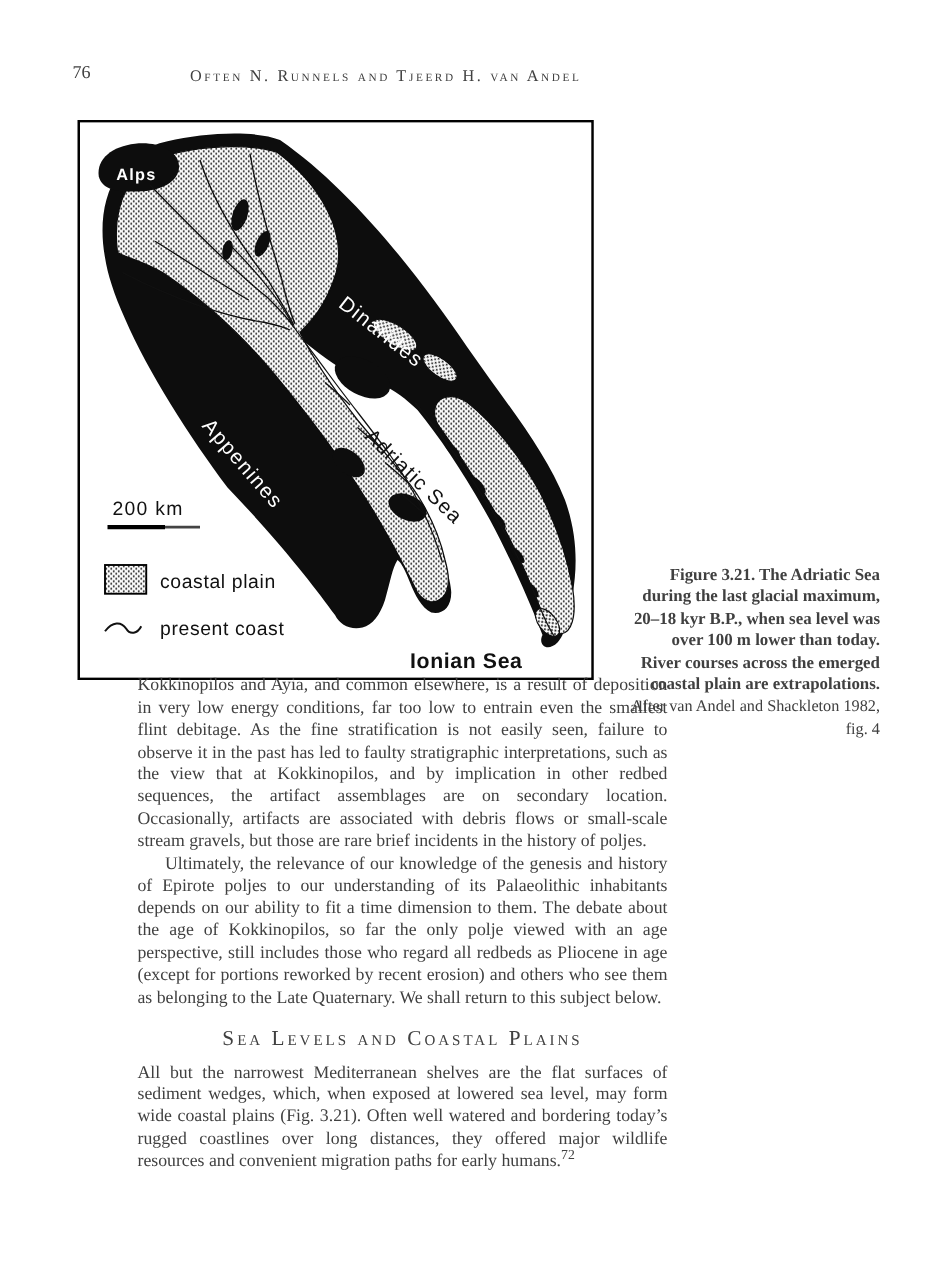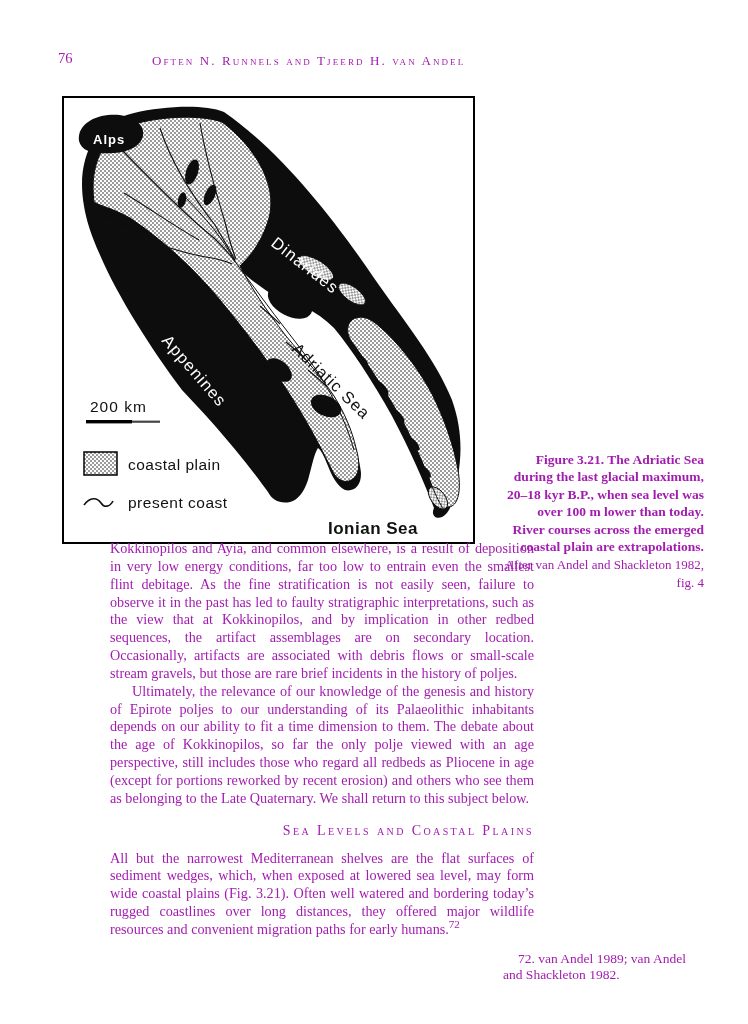--- a/index.html
+++ b/index.html
@@ -1,18 +1,18 @@
 <!DOCTYPE html>
 <html><head>
 <meta charset="utf-8">
 <style>
   html,body{margin:0;padding:0;background:#d8d8d8;}
   .page{
     position:relative;width:748px;height:1024px;margin:0 auto;
-    background:#ffffff;color:#a21caf;overflow:hidden;
+    background:#ffffff;color:#404040;overflow:hidden;
     font-family:"Liberation Serif", serif;
   }
   
   .pagenum{position:absolute;left:58px;top:50px;font-size:14.5px;}
   .runhead{
     position:absolute;left:152px;top:53px;font-size:13px;
     font-variant:small-caps;letter-spacing:2.1px;white-space:nowrap;
   }
   
   .map-frame{
@@ -29,22 +29,22 @@
   .cap-bold{font-weight:bold;}
   .cap-src{font-weight:normal;font-size:13px;}
   
   .body-col{
     position:absolute;left:62px;top:540px;width:424px;
     font-size:14.2px;line-height:17.85px;text-align:justify;margin-left:48px;
   }
   .body-col p{margin:0;}
   p.indent{text-indent:22px;}
   .body-col h2{
-    margin:14px 0 10px 0;font-size:14px;font-weight:normal;
-    font-variant:small-caps;letter-spacing:2.4px;text-align:right;
+    margin:14px 0 10px 0;font-size:17px;font-weight:normal;
+    font-variant:small-caps;letter-spacing:2.4px;text-align:center;
   }
   sup.noteref{font-size:11px;line-height:0;vertical-align:super;}
   
   .footnote{
     position:absolute;left:503px;top:937px;width:205px;
     font-size:13.5px;line-height:16.9px;text-indent:15px;
   }
 </style>
 </head>
 <body>
@@ -178,15 +178,14 @@
   <p class="caption"><span class="cap-bold">Figure 3.21. The Adriatic Sea during the last glacial maximum, 20–18 kyr B.P., when sea level was over 100 m lower than today. River courses across the emerged coastal plain are extrapolations.</span>
     <span class="cap-src">After van Andel and Shackleton 1982, fig. 4</span></p>
 
   <main class="body-col">
     <p>Kokkinopilos and Ayia, and common elsewhere, is a result of deposition in very low energy conditions, far too low to entrain even the smallest flint debitage. As the fine stratification is not easily seen, failure to observe it in the past has led to faulty stratigraphic interpretations, such as the view that at Kokkinopilos, and by implication in other redbed sequences, the artifact assemblages are on secondary location. Occasionally, artifacts are associated with debris flows or small-scale stream gravels, but those are rare brief incidents in the history of poljes.</p>
     <p class="indent">Ultimately, the relevance of our knowledge of the genesis and history of Epirote poljes to our understanding of its Palaeolithic inhabitants depends on our ability to fit a time dimension to them. The debate about the age of Kokkinopilos, so far the only polje viewed with an age perspective, still includes those who regard all redbeds as Pliocene in age (except for portions reworked by recent erosion) and others who see them as belonging to the Late Quaternary. We shall return to this subject below.</p>
     <h2>Sea Levels and Coastal Plains</h2>
     <p><span>All but the narrowest Mediterranean shelves are the flat surfaces of sediment wedges, which, when exposed at lowered sea level, may form wide coastal plains (Fig. 3.21). Often well watered and bordering today’s rugged coastlines over long distances, they offered major wildlife resources and convenient migration paths for early humans.</span><sup class="noteref">72</sup></p>
   </main>
 
-  <p class="footnote">72. van Andel 1989; van Andel and Shackleton 1982.</p>
 
 </div>
 
 </body></html>

